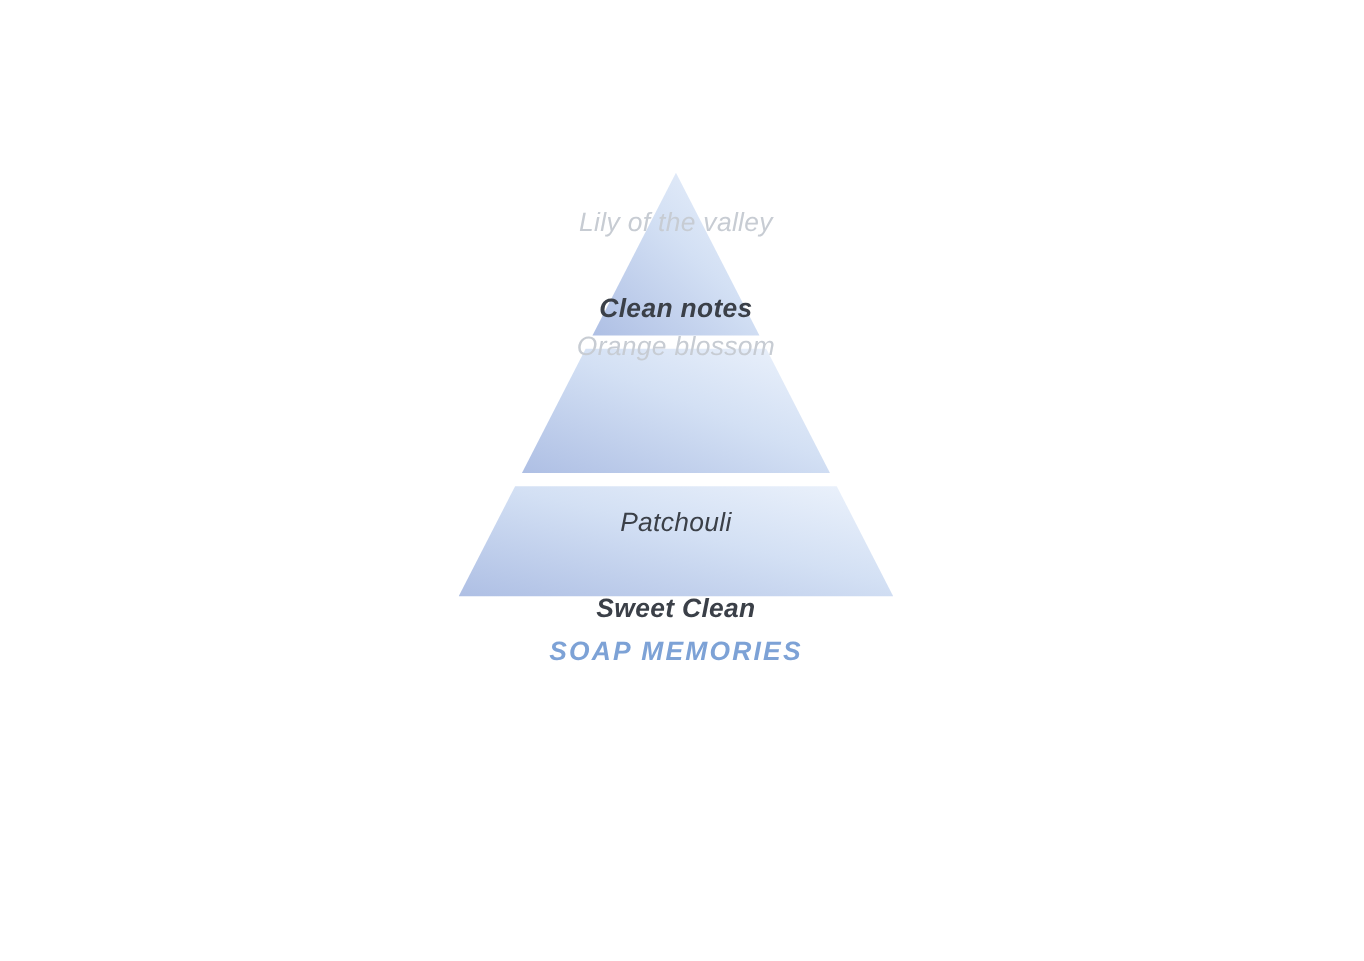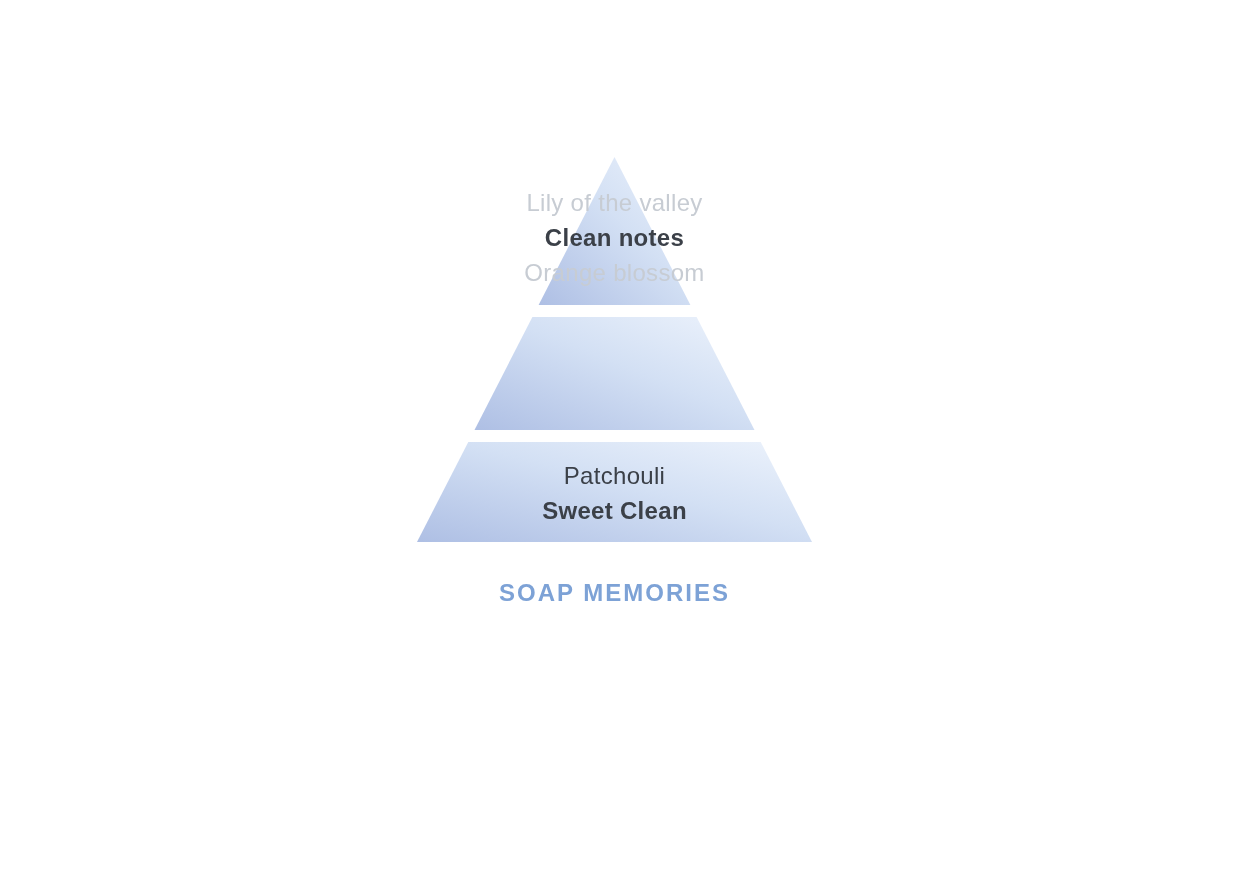--- a/index.html
+++ b/index.html
@@ -8,20 +8,21 @@
     height: 874px;
     background: #ffffff;
     font-family: "Liberation Sans", sans-serif;
     overflow: hidden;
   }
   .canvas {
     position: relative;
     width: 1240px;
     height: 874px;
     background: #ffffff;
+    font-style: italic;
   }
   .pyramid-wrap {
     position: absolute;
     left: 417px;
     top: 157px;
     width: 395px;
     height: 446px;
   }
   .pyramid-svg {
     position: absolute;
@@ -35,21 +36,21 @@
     position: absolute;
     left: 0;
     right: 0;
     text-align: center;
     font-size: 24px;
     line-height: 35px;
     color: #3b4048;
     letter-spacing: 0.3px;
   }
   .tier-text .muted { color: #c7ccd3; }
-  .tier-text .bold  { font-weight: bold; color: #3b4048; }
+  .tier-text .bold  { font-weight: bold; color: #3b4048; margin-top: 43px; }
   .tier-text .regular { font-weight: normal; color: #3b4048; }
   .tier-top-text    { top: 28px; }
   .tier-middle-text { top: 183px; }
   .tier-base-text   { top: 301px; }
   .pyramid-caption {
     position: absolute;
     left: 0;
     right: 0;
     top: 422px;
     text-align: center;

